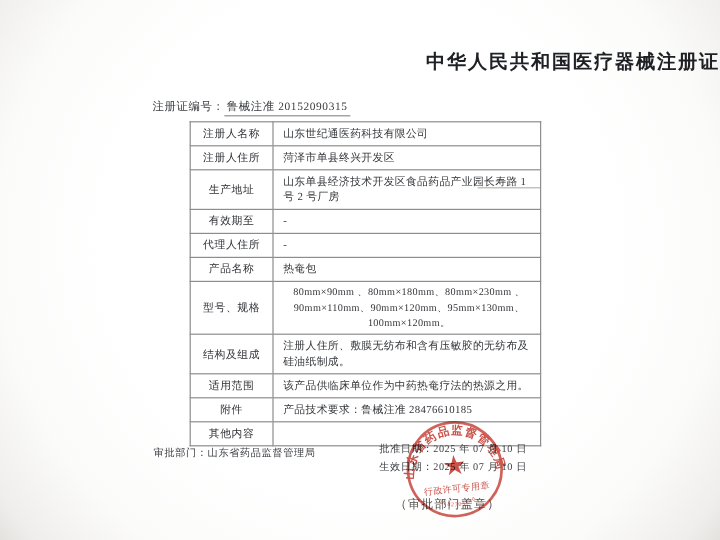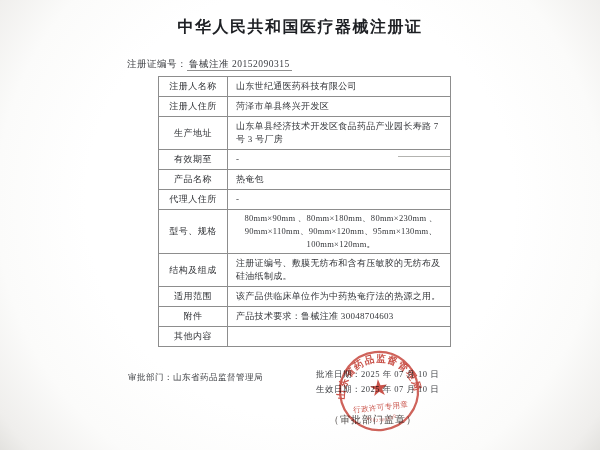--- a/index.html
+++ b/index.html
@@ -4,21 +4,21 @@
 <style>
   html,body{margin:0;padding:0;}
   body{
     width:600px;height:450px;overflow:hidden;position:relative;
     font-family:"Liberation Serif","DejaVu Serif",serif;
     background:radial-gradient(circle at 50% 45%, #ffffff 55%, #fbfbfa 78%, #efeeec 94%, #e3e2df 100%);
     color:#34363a;
   }
   .page{position:absolute;inset:0;}
   .title{
-    padding-top:17px;text-align:center;font-weight:bold;
+    padding-top:42px;text-align:right;font-weight:bold;
     font-size:16px;letter-spacing:1.5px;color:#1e2024;
   }
   .reg-line{
     margin:20px 12px 0 127px;font-size:9.5px;color:#3a3c40;letter-spacing:.5px;
   }
   .reg-no{border-bottom:1px solid #8f8f8f;padding:0 2px 1px 2px;}
   table.cert{
     margin:5px 0 0 158px;width:293px;border-collapse:collapse;table-layout:fixed;
     font-size:9px;color:#34363a;
   }
@@ -55,49 +55,49 @@
       <tr class="r-s">
         <td class="lbl">注册人名称</td>
         <td class="val">山东世纪通医药科技有限公司</td>
       </tr>
       <tr class="r-s">
         <td class="lbl">注册人住所</td>
         <td class="val">菏泽市单县终兴开发区</td>
       </tr>
       <tr class="r-m">
         <td class="lbl">生产地址</td>
-        <td class="val">山东单县经济技术开发区食品药品产业园长寿路 7 号 3 号厂房</td>
+        <td class="val">山东单县经济技术开发区食品药品产业园长寿路 1 号 2 号厂房</td>
       </tr>
       <tr class="r-s">
         <td class="lbl">有效期至</td>
         <td class="val">-</td>
       </tr>
       <tr class="r-s">
+        <td class="lbl">代理人住所</td>
+        <td class="val">-</td>
+      </tr>
+      <tr class="r-s">
         <td class="lbl">产品名称</td>
         <td class="val">热奄包</td>
-      </tr>
-      <tr class="r-s">
-        <td class="lbl">代理人住所</td>
-        <td class="val">-</td>
       </tr>
       <tr class="r-l">
         <td class="lbl">型号、规格</td>
         <td class="val specs">80mm×90mm 、80mm×180mm、80mm×230mm 、90mm×110mm、90mm×120mm、95mm×130mm、100mm×120mm。</td>
       </tr>
       <tr class="r-m">
         <td class="lbl">结构及组成</td>
-        <td class="val">注册证编号、敷膜无纺布和含有压敏胶的无纺布及硅油纸制成。</td>
+        <td class="val">注册人住所、敷膜无纺布和含有压敏胶的无纺布及硅油纸制成。</td>
       </tr>
       <tr class="r-s">
         <td class="lbl">适用范围</td>
         <td class="val">该产品供临床单位作为中药热奄疗法的热源之用。</td>
       </tr>
       <tr class="r-s">
         <td class="lbl">附件</td>
-        <td class="val">产品技术要求：鲁械注准 30048704603</td>
+        <td class="val">产品技术要求：鲁械注准 28476610185</td>
       </tr>
       <tr class="r-s">
         <td class="lbl">其他内容</td>
         <td class="val"></td>
       </tr>
     </tbody>
   </table>
 
   <div class="artifact-line"></div>
 

